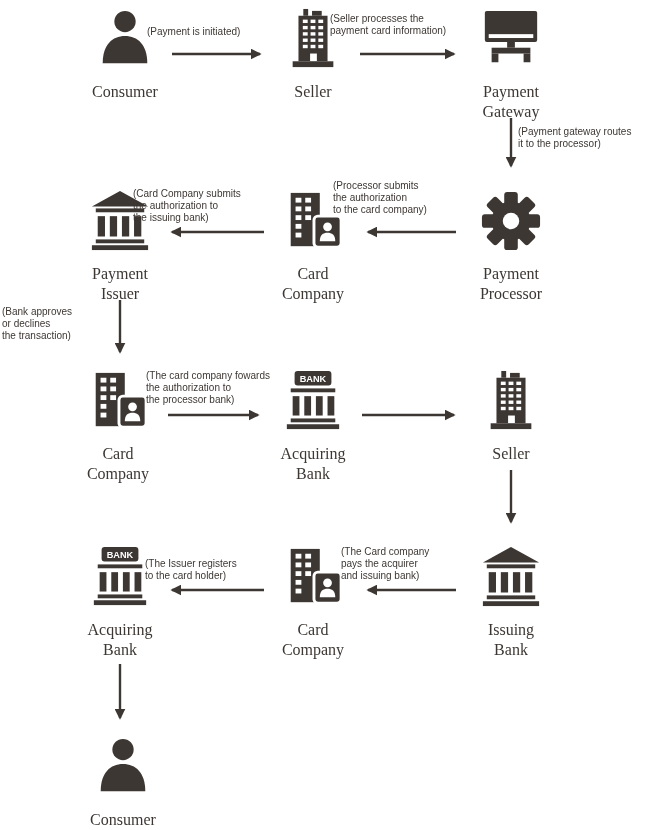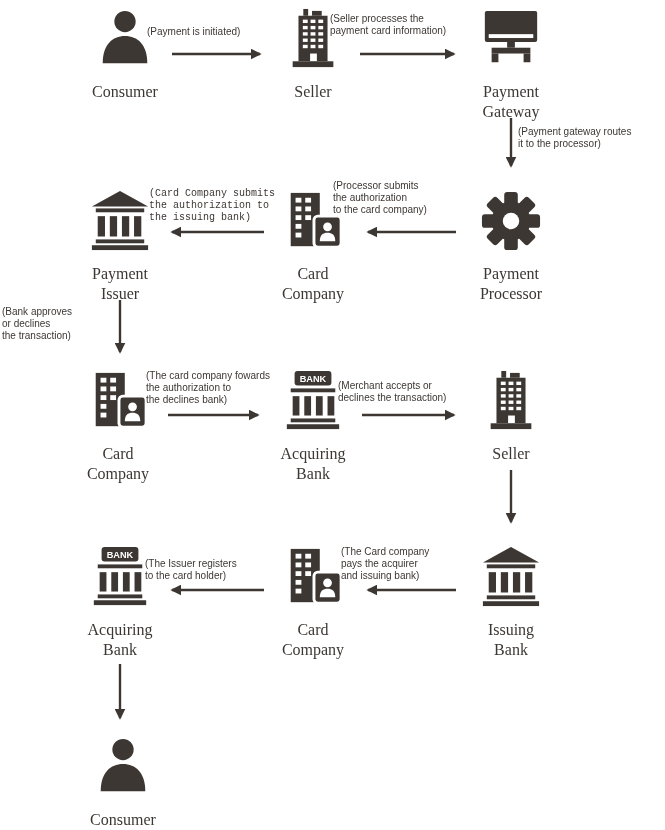--- a/index.html
+++ b/index.html
@@ -259,30 +259,28 @@
   </div>
 
   <div class="edge-label" style="left:147px; top:26px; width:140px;">(Payment is initiated)</div>
   <div class="edge-label" style="left:330px; top:13px; width:158px;">(Seller processes the
 payment card information)</div>
   <div class="edge-label" style="left:518px; top:126px; width:147px;">(Payment gateway routes
 it to the processor)</div>
   <div class="edge-label" style="left:333px; top:180px; width:140px;">(Processor submits
 the authorization
 to the card company)</div>
-  <div class="edge-label" style="left:149px; top:188px; width:144px;font-family:Liberation Mono, monospace;">(Card Company submits
+  <div class="edge-label" style="left:133px; top:188px; width:144px;">(Card Company submits
 the authorization to
 the issuing bank)</div>
   <div class="edge-label" style="left:2px; top:306px; width:112px;">(Bank approves
 or declines
 the transaction)</div>
   <div class="edge-label" style="left:146px; top:370px; width:144px;">(The card company fowards
 the authorization to
-the declines bank)</div>
-  <div class="edge-label" style="left:338px; top:380px; width:146px;">(Merchant accepts or
-declines the transaction)</div>
+the processor bank)</div>
   <div class="edge-label" style="left:341px; top:546px; width:140px;">(The Card company
 pays the acquirer
 and issuing bank)</div>
   <div class="edge-label" style="left:145px; top:558px; width:140px;">(The Issuer registers
 to the card holder)</div>
 
 </div>
 
 </body></html>

